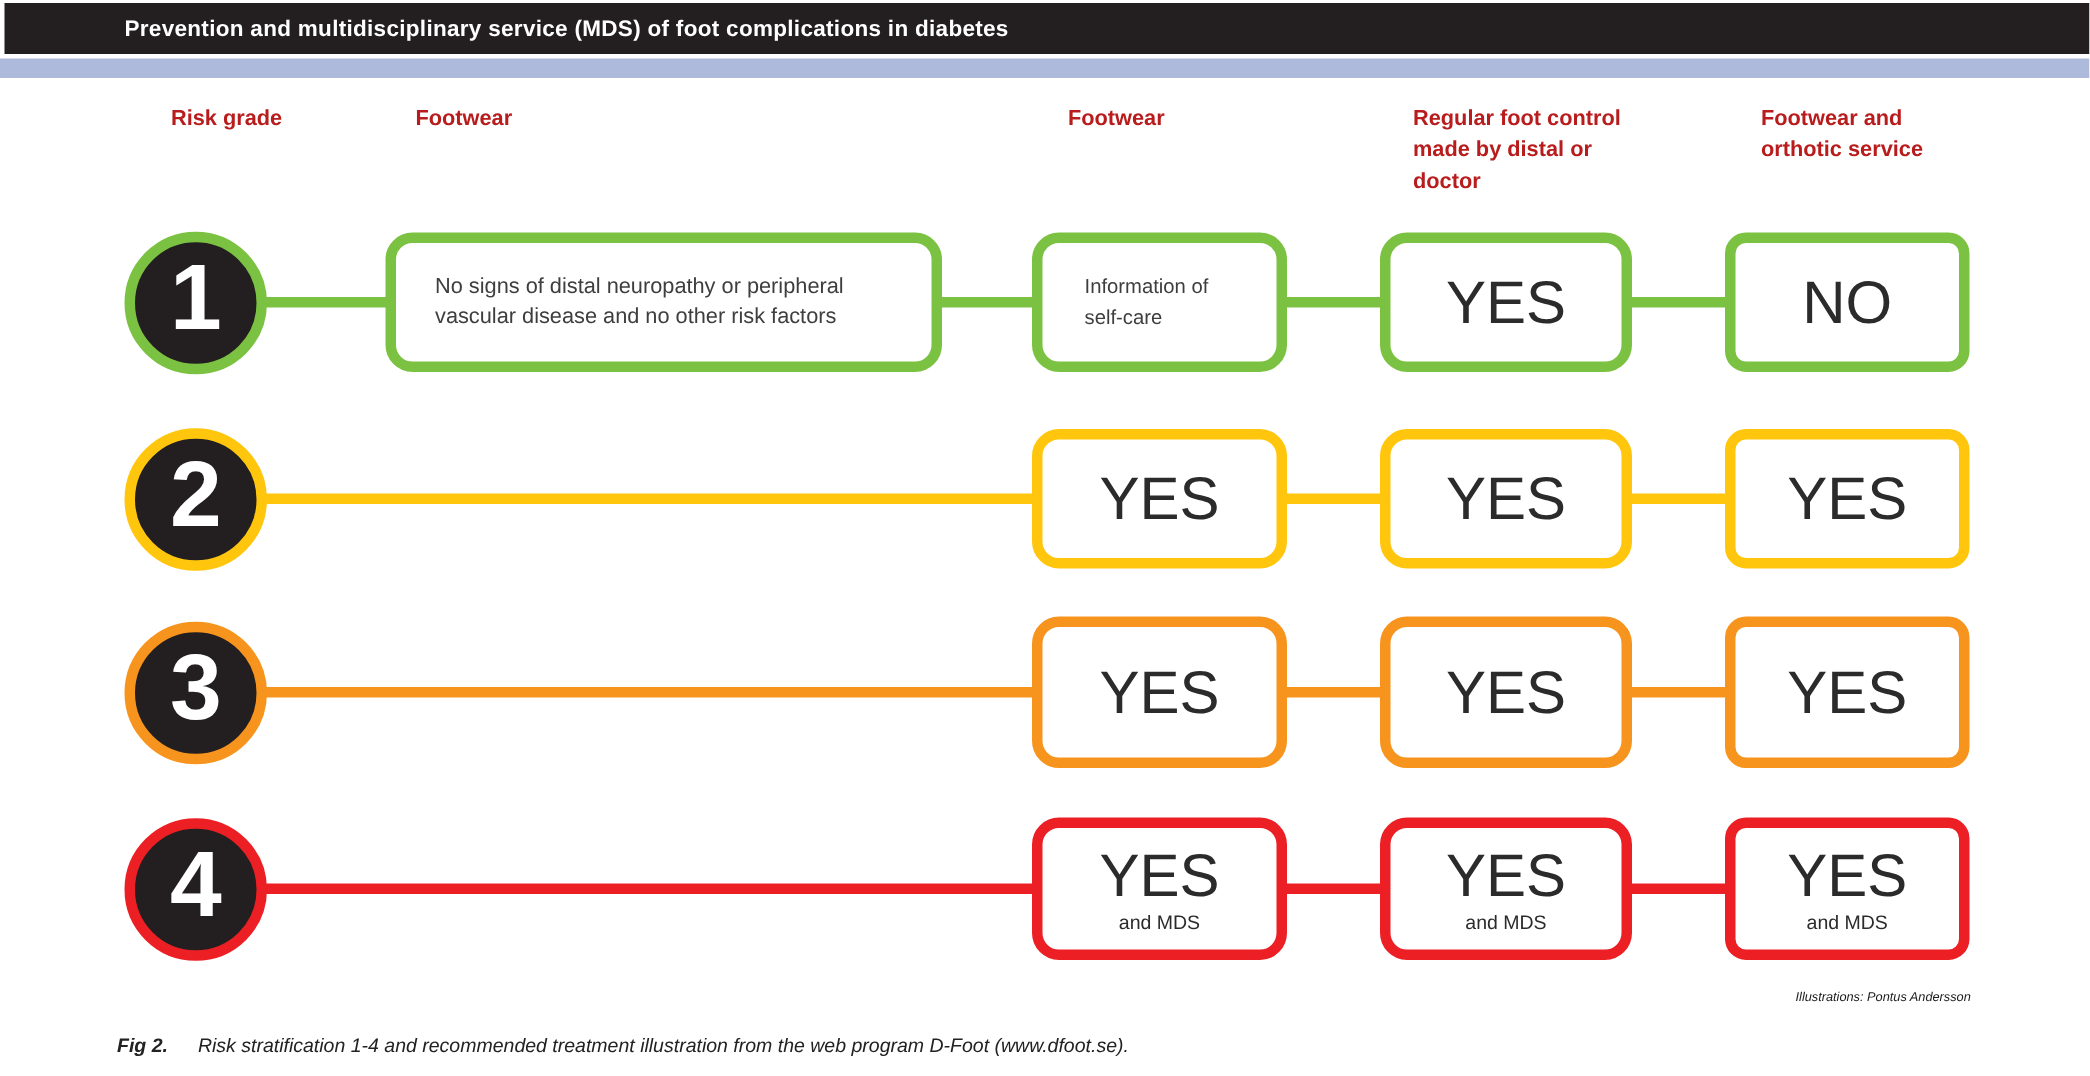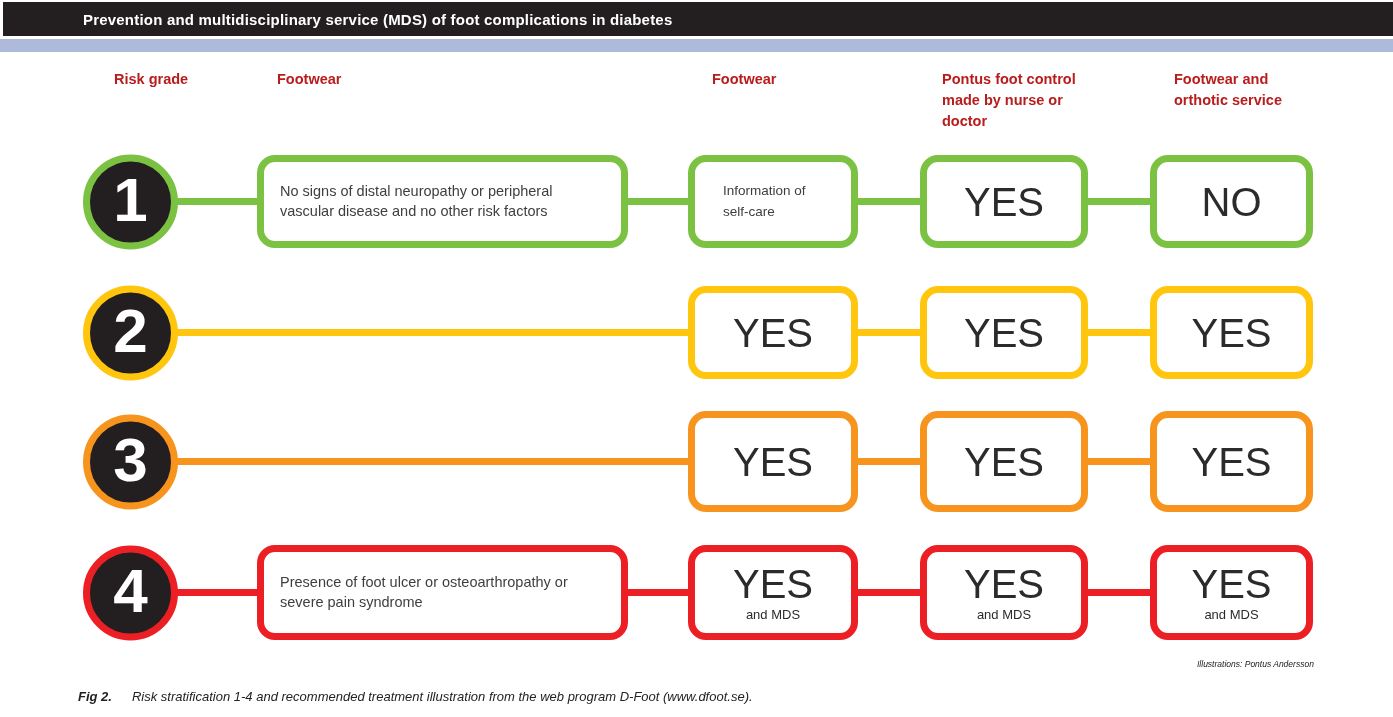--- a/index.html
+++ b/index.html
@@ -43,24 +43,24 @@
     display:flex; align-items:center; justify-content:center;
   }
   .grade-num {
     color:#ffffff; font-weight:bold; font-size:62px; line-height:1; padding-bottom:5px;
   }
   .box {
     position:absolute; top:0; height:100%; box-sizing:border-box; background:#ffffff;
     border-width:7px; border-style:solid; border-radius:18px;
     display:flex; align-items:center; justify-content:center;
   }
-  .b-symptoms { left:257px;  width:371px; justify-content:flex-start; padding:0 16px 0 16px; }
+  .b-symptoms { left:257px;  width:371px; justify-content:flex-start; padding:0 16px 0 26px; }
   .b-podiatry { left:688px;  width:170px; }
   .b-nurse    { left:920px;  width:168px; }
-  .b-footwear { left:1150px; width:163px; }
+  .b-footwear { left:1150px; width:163px;border-radius:14px; }
   .b-note     { justify-content:flex-start; padding-left:28px; padding-right:20px; }
 
   .sym-text  { font-size:14.5px; line-height:1.36; color:#3e3e3e; }
   .note-text { font-size:13.5px; line-height:1.5;  color:#3e3e3e; }
   .yes       { font-size:40px; color:#2b2b2b; line-height:1; }
   .stack     { display:flex; flex-direction:column; align-items:center; }
   .sub       { font-size:13px; color:#2b2b2b; margin-top:3px; }
 
   .credit {
     position:absolute; left:1197px; top:659px; font-size:8.5px;
@@ -76,21 +76,21 @@
 <body>
 
 <div class="header-bar">
   <div class="header-title">Prevention and multidisciplinary service (MDS) of foot complications in diabetes</div>
 </div>
 <div class="accent-bar"></div>
 
 <div class="col-head" id="ch-risk">Risk grade</div>
 <div class="col-head" id="ch-symptoms">Footwear</div>
 <div class="col-head" id="ch-podiatry">Footwear</div>
-<div class="col-head" id="ch-nurse">Pontus foot control made by nurse or doctor</div>
+<div class="col-head" id="ch-nurse">Regular foot control made by distal or doctor</div>
 <div class="col-head" id="ch-footwear">Footwear and orthotic service</div>
 
 <div class="row" id="row1">
   <div class="rail" style="background: rgb(124, 194, 66);"></div>
   <div class="grade-circle" style="border-color: rgb(124, 194, 66);">
     <div class="grade-num">1</div>
   </div>
   <div class="box b-symptoms" style="border-color: rgb(124, 194, 66);">
     <div class="sym-text">No signs of distal neuropathy or peripheral vascular disease and no other risk factors</div>
   </div>
@@ -135,23 +135,20 @@
   <div class="box b-footwear" style="border-color: rgb(247, 148, 30);">
     <div class="yes">YES</div>
   </div>
 </div>
 
 <div class="row" id="row4">
   <div class="rail" style="background: rgb(236, 32, 36);"></div>
   <div class="grade-circle" style="border-color: rgb(236, 32, 36);">
     <div class="grade-num">4</div>
   </div>
-  <div class="box b-symptoms" style="border-color: rgb(236, 32, 36);">
-    <div class="sym-text">Presence of foot ulcer or osteoarthropathy or severe pain syndrome</div>
-  </div>
   <div class="box b-podiatry" style="border-color: rgb(236, 32, 36);">
     <div class="stack">
       <div class="yes">YES</div>
       <div class="sub">and MDS</div>
     </div>
   </div>
   <div class="box b-nurse" style="border-color: rgb(236, 32, 36);">
     <div class="stack">
       <div class="yes">YES</div>
       <div class="sub">and MDS</div>

